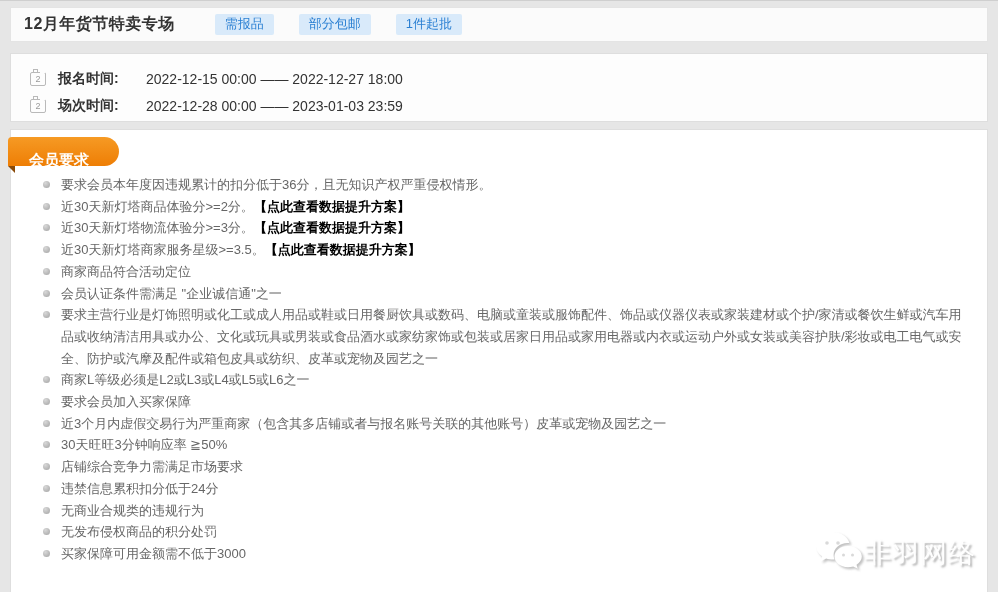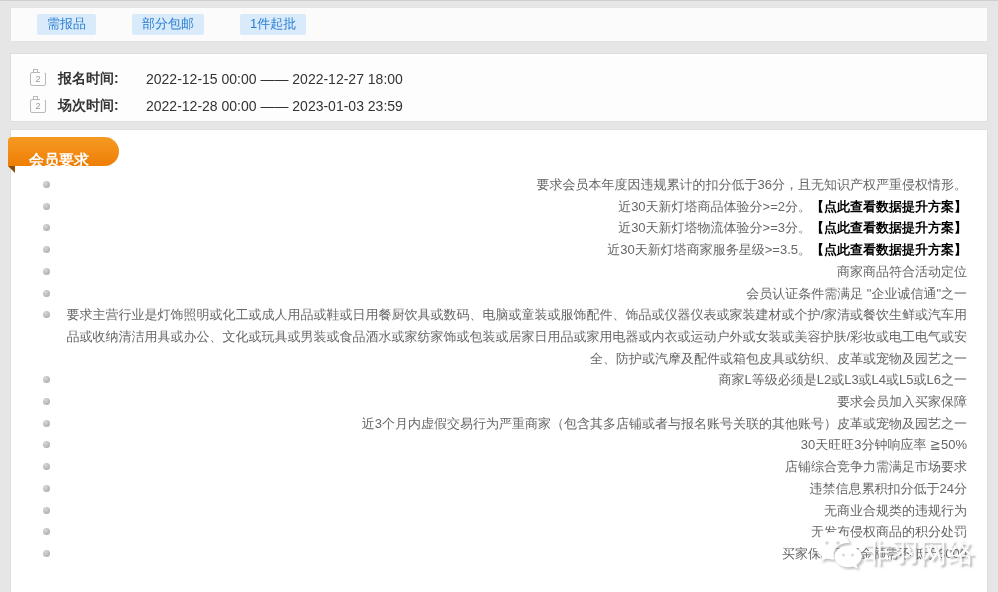--- a/index.html
+++ b/index.html
@@ -10,21 +10,21 @@
     background:#e6e6e6; overflow:hidden;
     border-top:1px solid #cfcfcf;
   }
   
   .titlebar {
     position:absolute; left:10px; top:6px; width:978px; height:35px;
     background:#fbfbfb; border:1px solid #e4e4e4;
     display:flex; align-items:center; padding-left:13px;
   }
   .page-title { font-size:16px; font-weight:bold; color:#333; letter-spacing:0.5px; }
-  .badges { display:flex; margin-left:13px; gap:36px; }
+  .badges { display:flex; margin-left:40px; gap:25px; }
   .badge {
     background:#d9eafa; color:#2a7fd2; font-size:13px;
     padding:3px 10px 4px; border-radius:2px; line-height:14px;
     cursor:default;
   }
   
   .schedulebox {
     position:absolute; left:10px; top:52px; width:978px; height:69px;
     background:#fdfdfd; border:1px solid #dedede;
     padding:10px 0 0 19px;
@@ -55,21 +55,21 @@
     border-radius:4px 15px 15px 0;
   }
   .ribbon-fold {
     position:absolute; left:-3px; top:36px; width:0; height:0;
     border-top:7px solid #8a4a08; border-left:7px solid transparent;
   }
   ul.req-list {
     list-style:none; margin-top:44px; padding:0 20px 0 0;
     font-size:13px; line-height:21.7px; color:#666;
   }
-  ul.req-list li { position:relative; padding-left:50px;text-align:right; }
+  ul.req-list li { position:relative; padding-left:50px; }
   ul.req-list li::before {
     content:""; position:absolute; left:32px; top:7px;
     width:7px; height:7px; border-radius:50%;
     background:radial-gradient(circle at 35% 30%, #d8d8d8, #a3a3a3);
   }
   .req-link { color:#000000; font-weight:bold; cursor:pointer; }
   
   .watermark {
     position:absolute; right:22px; bottom:16px;
     display:flex; align-items:center; gap:0;
@@ -80,20 +80,21 @@
     text-shadow:2px 2px 2px rgba(120,120,120,0.55);
   }
   .wm-icon svg { filter:drop-shadow(2px 2px 1px rgba(120,120,120,0.45)); }
 </style>
 </head>
 <body>
 
 <div class="page">
 
   <div class="titlebar">
+    <span class="page-title">12月年货节特卖专场</span>
     <div class="badges">
       <span class="badge">需报品</span>
       <span class="badge">部分包邮</span>
       <span class="badge">1件起批</span>
     </div>
   </div>
 
   <div class="schedulebox">
     <div class="sched-row">
       <span class="cal-icon">2</span>

